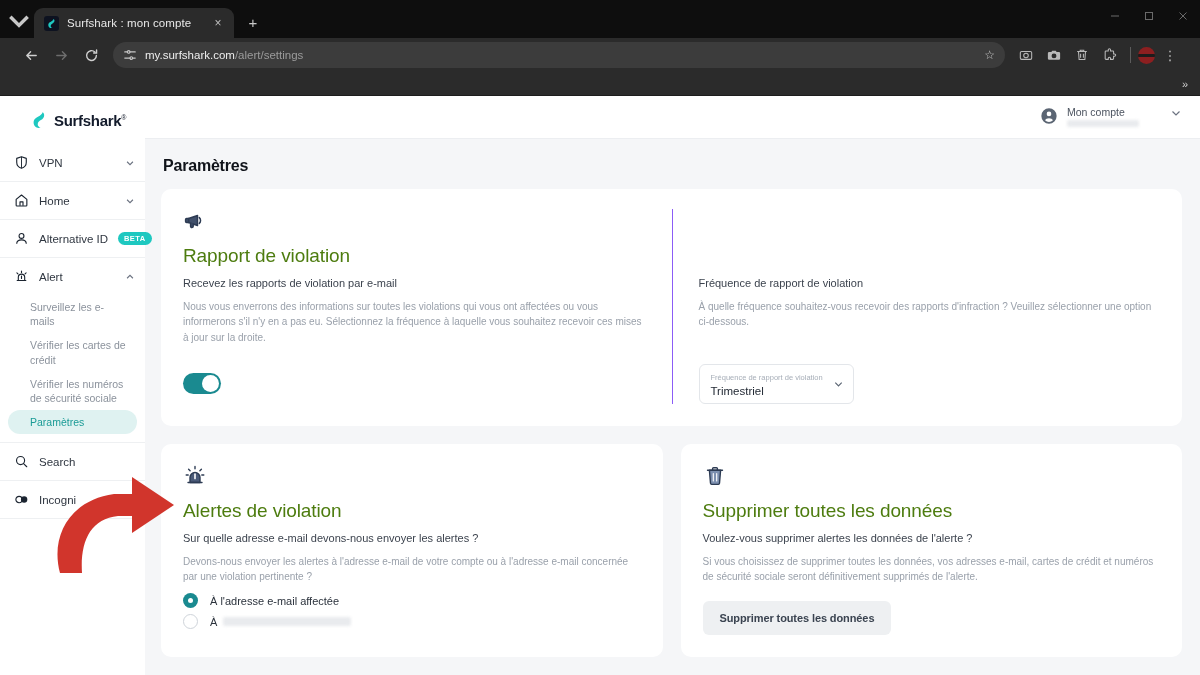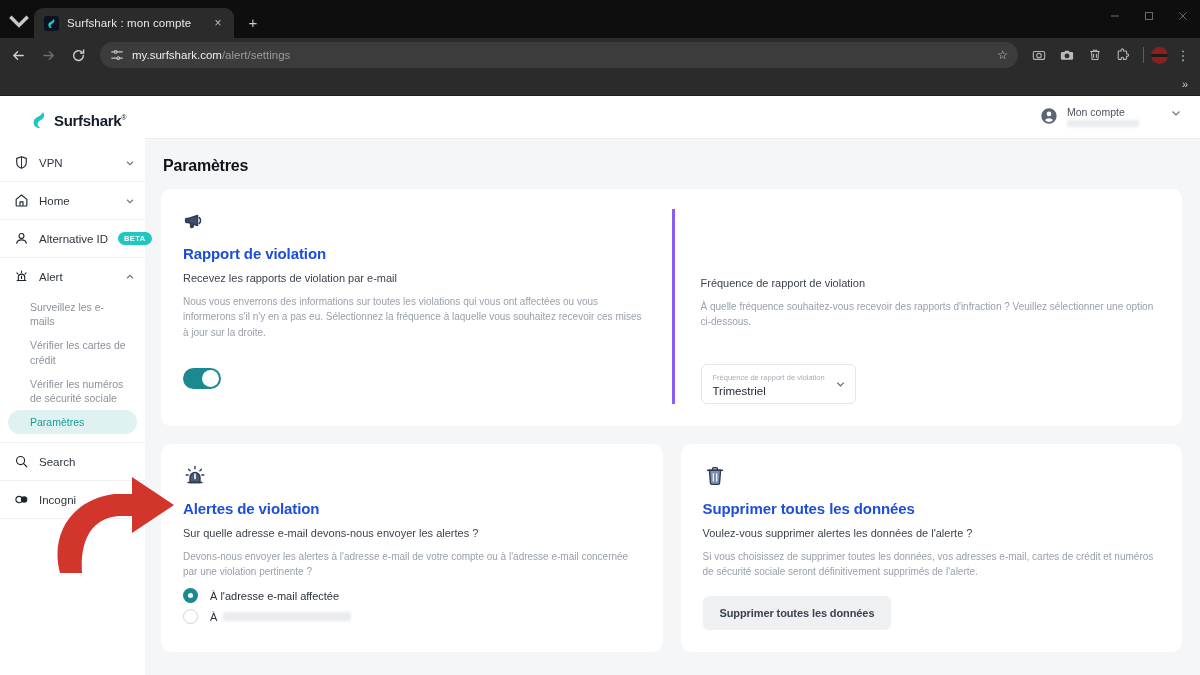--- a/index.html
+++ b/index.html
@@ -51,21 +51,21 @@
   }
   .win-controls { position: absolute; right: 0; top: 0; display: flex; height: 32px; }
   .win-btn {
     width: 34px; height: 32px; display: flex; align-items: center; justify-content: center;
     color: #6a6a6a; font-size: 10px;
   }
   .win-btn svg { width: 10px; height: 10px; }
 
   .toolbar {
     height: 34px; background: #2b2b2b; display: flex; align-items: center;
-    padding: 0 4px; gap: 2px; flex: none;
+    padding: 0 17px; gap: 2px; flex: none;
   }
   .nav-btn {
     width: 28px; height: 28px; border-radius: 50%;
     display: flex; align-items: center; justify-content: center; color: #cfcfcf;
   }
   .nav-btn.dim { color: #6d6d6d; }
   .nav-btn svg { width: 15px; height: 15px; }
   .omnibox {
     flex: 1; height: 26px; background: #3c3c3c; border-radius: 14px; margin: 0 6px;
     display: flex; align-items: center; padding: 0 10px; gap: 8px;
@@ -146,25 +146,25 @@
   .acct-chev { width: 12px; height: 12px; color: #6b7280; margin-left: 22px; }
   .acct-chev svg { width: 12px; height: 12px; display: block; }
 
   .main { flex: 1; background: #f5f6f8; padding: 18px 18px 0 16px; overflow: hidden; }
   .page-title { font-size: 16px; font-weight: bold; color: #10131a; margin: 0 0 14px 2px; letter-spacing: -.2px; }
 
   .grid { display: grid; grid-template-columns: 1fr 1fr; gap: 18px; }
   .card { background: #fff; border-radius: 10px; padding: 20px 22px 22px 22px; }
   .card.span2 { grid-column: 1 / span 2; display: grid; grid-template-columns: 1fr 1fr; gap: 0; }
   .card-col { padding-right: 24px; }
-  .card-col + .card-col { padding-right: 0; padding-left: 26px; border-left: 3px solid #8b5cf6; }
+  .card-col + .card-col { padding-right: 0; padding-left: 26px; border-left: 1px solid #8b5cf6; }
 
   .card-icon { height: 26px; margin-bottom: 10px; color: #2d3b53; }
   .card-icon svg { display: block; }
-  .card-h2 { font-size: 15px; font-weight: bold; color: #1d4ed8; margin-bottom: 9px; letter-spacing: -.1px; }
+  .card-h2 { font-size: 19px; font-weight: normal; color: #4d7c0f; margin-bottom: 9px; letter-spacing: -.1px; }
   .card-sub { font-size: 11px; color: #3c434e; margin-bottom: 8px; line-height: 1.35; }
   .card-p { font-size: 10px; color: #9aa1ab; line-height: 1.55; max-width: 470px; }
 
   .toggle-wrap { margin-top: 28px; }
   .toggle {
     width: 38px; height: 21px; background: #1a8a90; border-radius: 11px;
     position: relative; display: inline-block;
   }
   .toggle::after {
     content: ""; position: absolute; width: 17px; height: 17px; border-radius: 50%;

